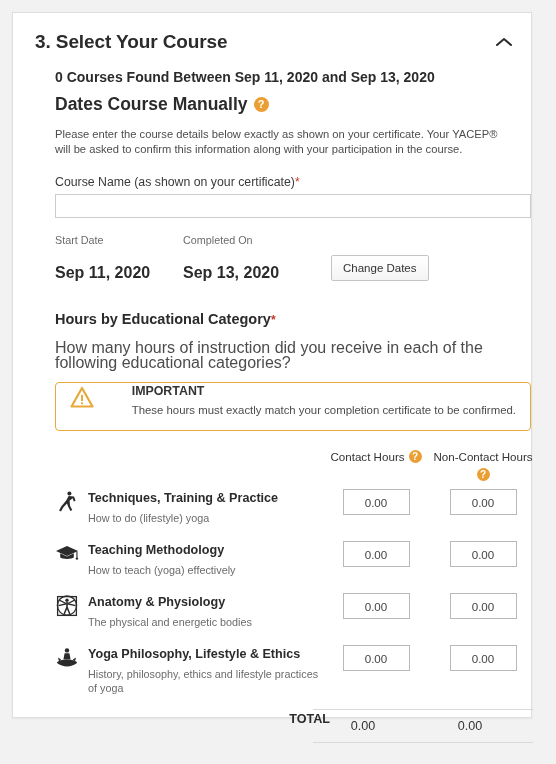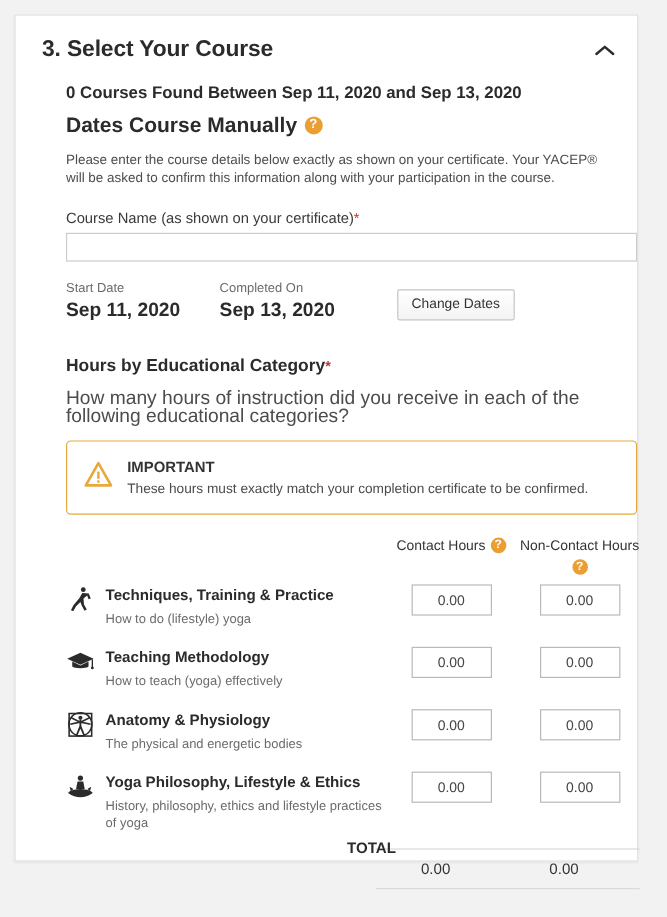--- a/index.html
+++ b/index.html
@@ -123,21 +123,21 @@
   .dates-row {
     display: flex;
     align-items: flex-end;
     margin: 16px 0 0 12px;
   }
   .date-block { width: 128px; }
   .date-label {
     font-size: 10.8px;
     color: #6b6b6b;
     line-height: 13px;
-    margin-bottom: 2px;
+    margin-bottom: 16px;
   }
   .date-value {
     font-size: 16px;
     font-weight: bold;
     color: #2b2b2b;
     line-height: 19px;
   }
   .change-dates-btn {
     margin-left: 20px;
     margin-bottom: 1px;
@@ -165,25 +165,26 @@
     margin: 11px 0 0 12px;
     line-height: 15px;
   }
 
   .important-box {
     margin: 12px 0 0 12px;
     width: 476px;
     box-sizing: border-box;
     border: 1px solid #e8a93b;
     border-radius: 4px;
-    padding: 14px 14px 12px 14px;
+    padding: 1px 14px 12px 14px;
     display: flex;
     gap: 12px;
     align-items: flex-start;
     background: #ffffff;
+    justify-content: space-between;
   }
   .warn-icon { flex: none; margin-top: 2px; }
   .important-label {
     font-size: 12.4px;
     font-weight: bold;
     color: #333333;
     line-height: 15px;
   }
   .important-text {
     font-size: 11.4px;
@@ -473,21 +474,21 @@
           <div class="cat-inputs">
             <div class="input-cell">
               <input class="hours-input" type="text" value="0.00" style="">
             </div>
             <div class="input-cell second">
               <input class="hours-input" type="text" value="0.00" style="">
             </div>
           </div>
         </div>
 
-        <div class="total-label" style="top: 253px; position: absolute; left: 213px;">TOTAL</div>
+        <div class="total-label" style="top: 263px; position: absolute; left: 213px;">TOTAL</div>
         <div class="total-row">
           <div class="total-val">0.00</div>
           <div class="total-val second">0.00</div>
         </div>
       </div>
 
     </div>
   </div>
 </div>
 

